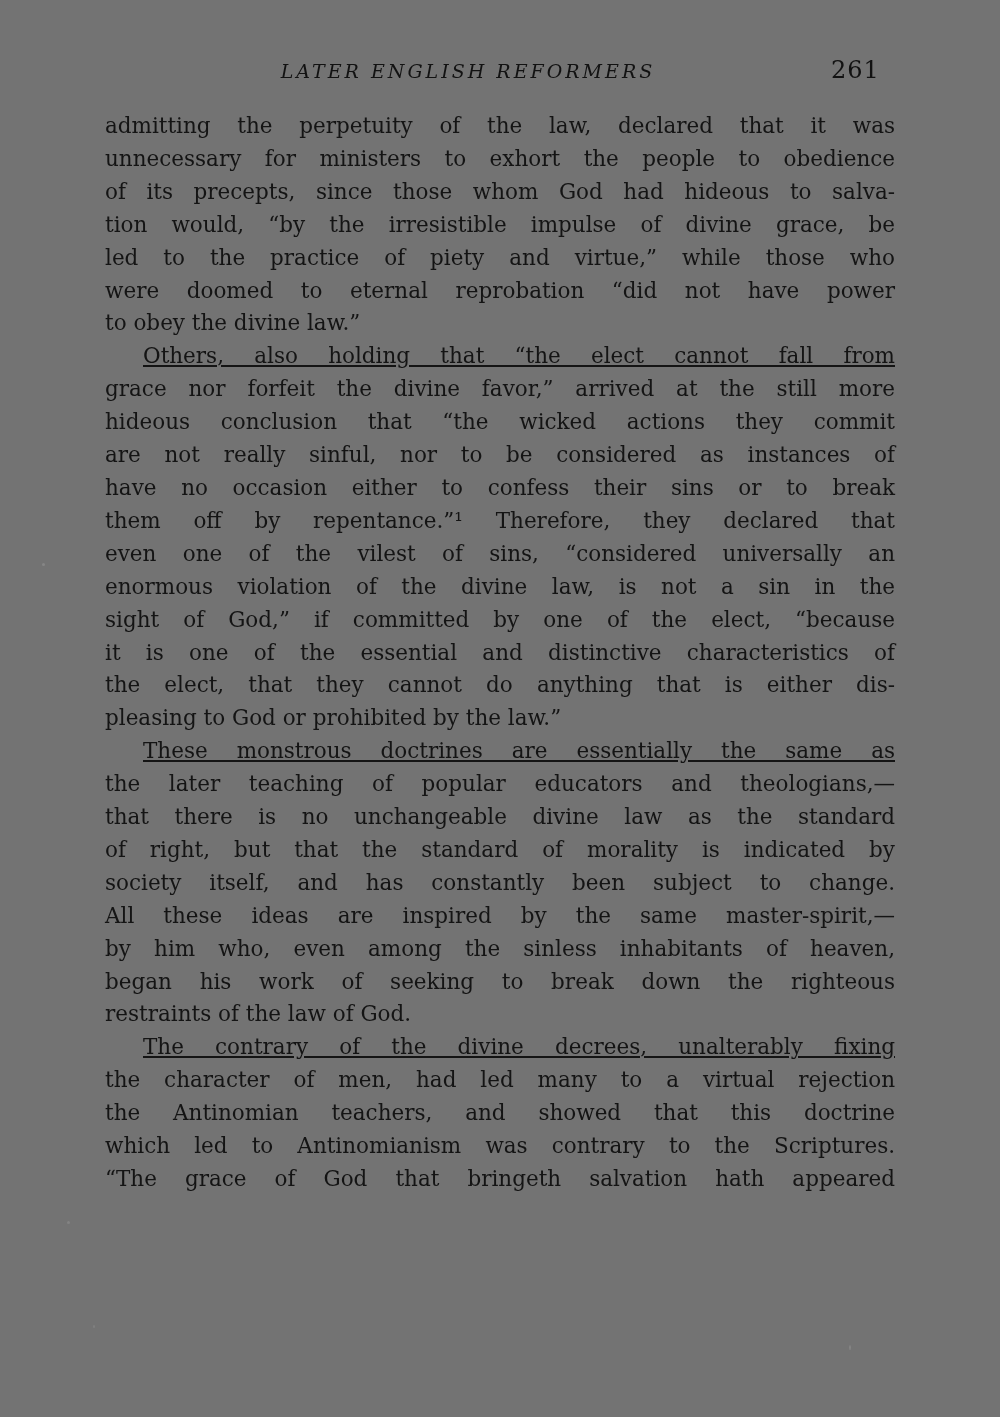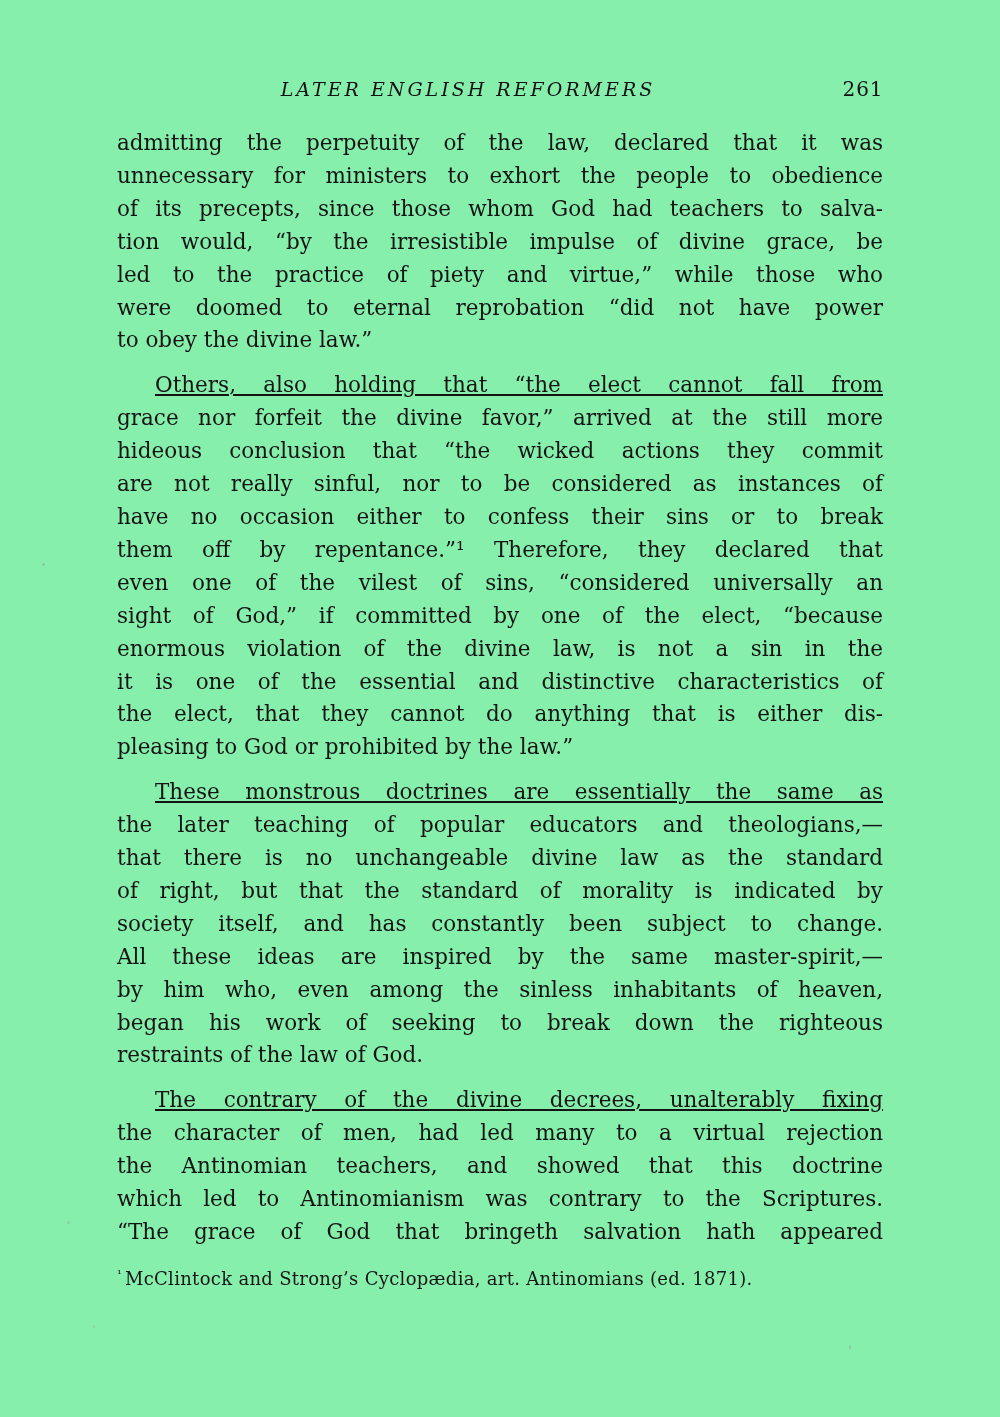--- a/index.html
+++ b/index.html
@@ -7,47 +7,47 @@
     padding: 0;
     background: #ffffff;
     width: 1000px;
     height: 1417px;
     overflow: hidden;
   }
   .page {
     position: relative;
     width: 1000px;
     height: 1417px;
-    background: #86efac;
+    background: #737373;
     color: #121212;
     font-family: "DejaVu Serif", "Liberation Serif", serif;
     box-sizing: border-box;
-    padding: 77px 105px 0 105px;
+    padding: 56px 105px 0 105px;
   }
   .running-header {
     display: flex;
     align-items: baseline;
     margin-bottom: 26px;
   }
   .running-header .title {
     flex: 1;
     text-align: center;
     font-style: italic;
     font-size: 19px;
     letter-spacing: 3px;
     white-space: nowrap;
   }
   .running-header .pagenum {
     width: 64px;
-    text-align: center;
-    font-size: 20px;
+    text-align: left;
+    font-size: 24px;
     letter-spacing: 1px;
   }
   .body-text {}
-  .para { margin: 12px; }
+  .para { margin: 0; }
   .line {
     font-size: 21.5px;
     line-height: 32.9px;
     text-align: justify;
     text-align-last: justify;
     white-space: normal;
     color: #141414;
   }
   .line.indent { text-indent: 38px; text-decoration: underline; }
   .line.last { text-align-last: left; }
@@ -82,36 +82,36 @@
 
   <div class="running-header">
     <div class="title">LATER ENGLISH REFORMERS</div>
     <div class="pagenum">261</div>
   </div>
 
   <div class="body-text">
       <div class="para">
         <div class="line">admitting the perpetuity of the law, declared that it was</div>
         <div class="line">unnecessary for ministers to exhort the people to obedience</div>
-        <div class="line">of its precepts, since those whom God had teachers to salva-</div>
+        <div class="line">of its precepts, since those whom God had hideous to salva-</div>
         <div class="line">tion would, “by the irresistible impulse of divine grace, be</div>
         <div class="line">led to the practice of piety and virtue,” while those who</div>
         <div class="line">were doomed to eternal reprobation “did not have power</div>
         <div class="line last">to obey the divine law.”</div>
       </div>
       <div class="para">
         <div class="line indent">Others, also holding that “the elect cannot fall from</div>
         <div class="line">grace nor forfeit the divine favor,” arrived at the still more</div>
         <div class="line">hideous conclusion that “the wicked actions they commit</div>
         <div class="line">are not really sinful, nor to be considered as instances of</div>
         <div class="line">have no occasion either to confess their sins or to break</div>
         <div class="line">them off by repentance.”¹  Therefore, they declared that</div>
         <div class="line">even one of the vilest of sins, “considered universally an</div>
+        <div class="line">enormous violation of the divine law, is not a sin in the</div>
         <div class="line">sight of God,” if committed by one of the elect, “because</div>
-        <div class="line">enormous violation of the divine law, is not a sin in the</div>
         <div class="line">it is one of the essential and distinctive characteristics of</div>
         <div class="line">the elect, that they cannot do anything that is either dis-</div>
         <div class="line last">pleasing to God or prohibited by the law.”</div>
       </div>
       <div class="para">
         <div class="line indent">These monstrous doctrines are essentially the same as</div>
         <div class="line">the later teaching of popular educators and theologians,—</div>
         <div class="line">that there is no unchangeable divine law as the standard</div>
         <div class="line">of right, but that the standard of morality is indicated by</div>
         <div class="line">society itself, and has constantly been subject to change.</div>
@@ -122,22 +122,19 @@
       </div>
       <div class="para">
         <div class="line indent">The contrary of the divine decrees, unalterably fixing</div>
         <div class="line">the character of men, had led many to a virtual rejection</div>
         <div class="line">the Antinomian teachers, and showed that this doctrine</div>
         <div class="line">which led to Antinomianism was contrary to the Scriptures.</div>
         <div class="line">“The grace of God that bringeth salvation hath appeared</div>
       </div>
     </div>
 
-  <div class="footnote">
-    <sup>¹</sup><span>McClintock and Strong’s Cyclopædia, art. Antinomians (ed. 1871).</span>
-  </div>
 
   <div class="speck s1"></div>
   <div class="speck s2"></div>
   <div class="speck s3"></div>
   <div class="speck s4"></div>
 
 </div>
 
 </body></html>

